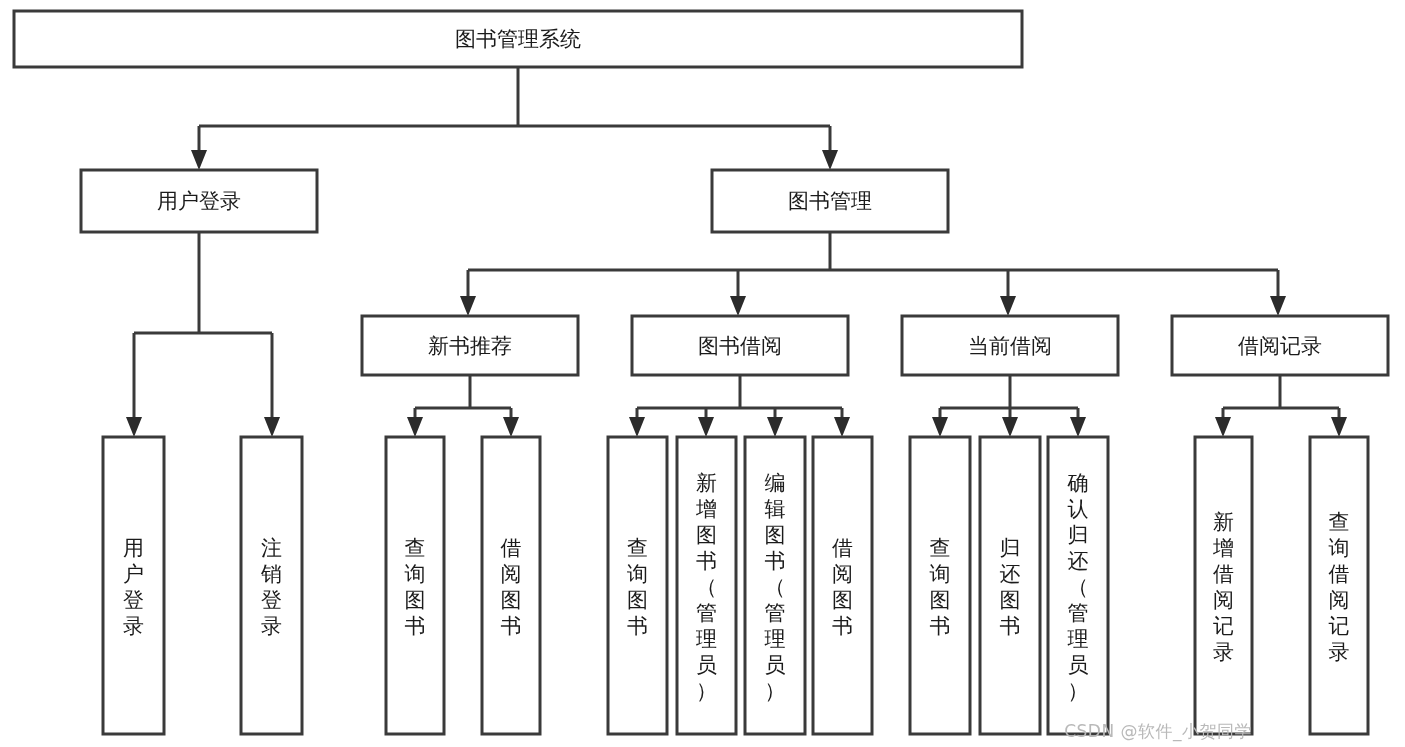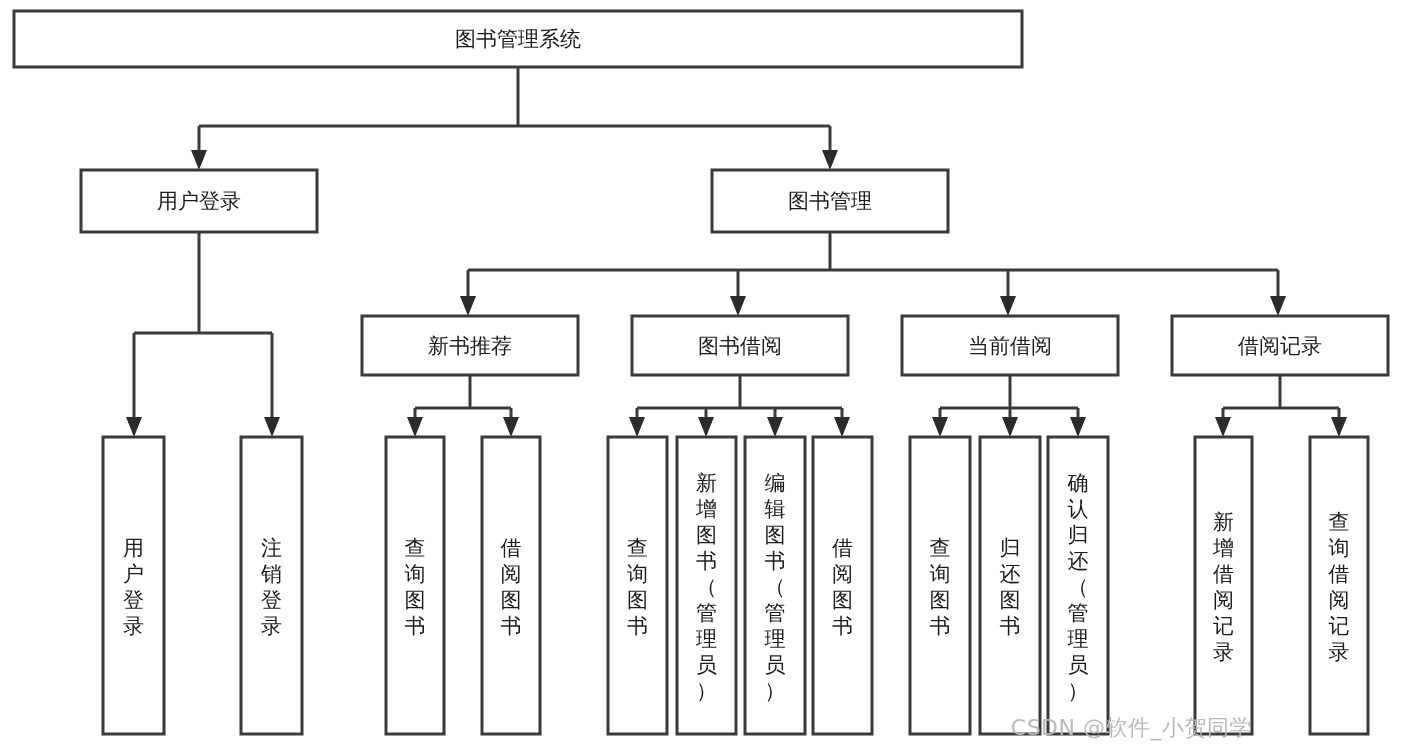--- a/index.html
+++ b/index.html
@@ -51,21 +51,21 @@
   }
   .arrow-head {
     fill: #2b2b2b;
     stroke: none;
   }
   .watermark {
     position: absolute;
     right: 8px;
     bottom: 4px;
     font-family: "DejaVu Sans", "Liberation Sans", sans-serif;
-    font-size: 22px;
+    font-size: 17px;
     color: #b9b9b9;
     letter-spacing: 0.5px;
     white-space: nowrap;
     user-select: none;
     margin-top: 32px;
   }
 </style>
 </head>
 <body>
 

